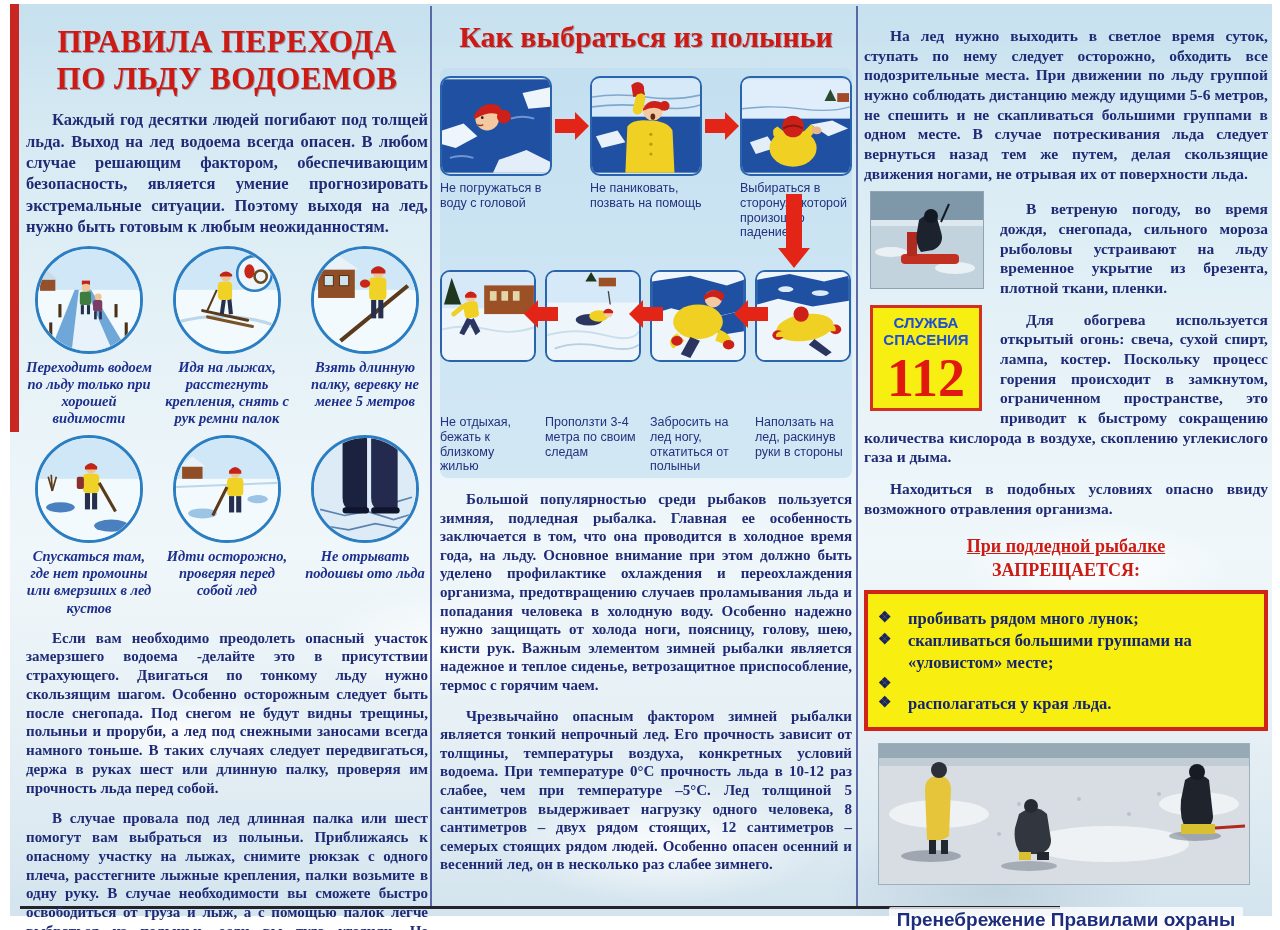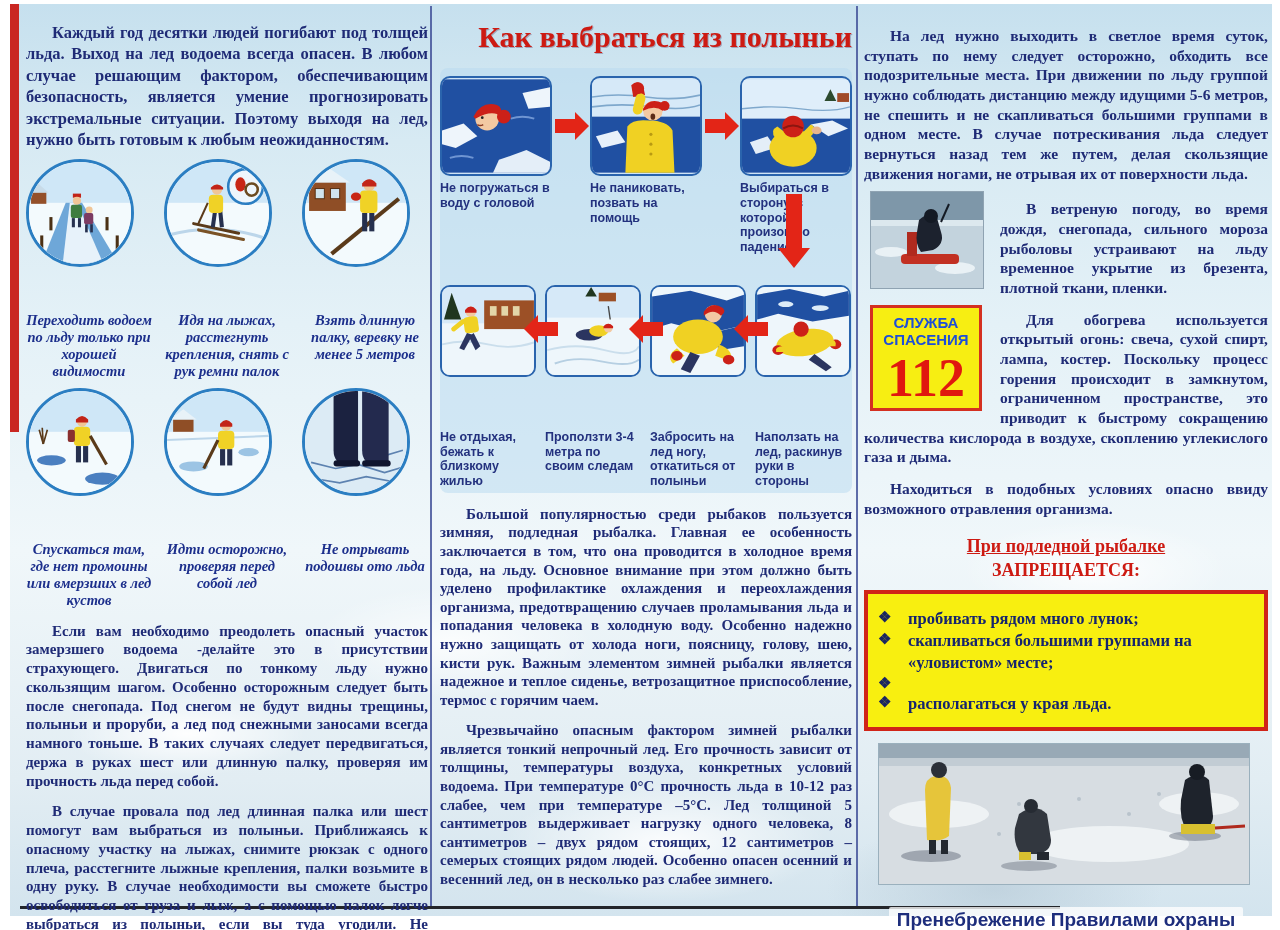--- a/index.html
+++ b/index.html
@@ -19,49 +19,49 @@
   .bottom-line{position:absolute;left:20px;top:906px;width:1040px;height:3px;background:#23252a;}
 
   .col{position:absolute;}
   .col-left{left:26px;top:10px;width:402px;}
   .col-mid{left:440px;top:10px;width:412px;}
   .col-right{left:864px;top:14px;width:404px;}
 
   .h-red{color:#cd1a12;font-weight:bold;text-align:center;margin:0;}
   .left-title{font-size:31px;line-height:1.18;letter-spacing:.5px;margin:14px 0 12px;
               text-shadow:1px 1px 0 rgba(70,20,60,.35);}
-  .mid-title{font-size:30px;margin:10px 0 14px;text-shadow:1px 1px 0 rgba(70,20,60,.3);text-align:right;}
+  .mid-title{font-size:30px;margin:10px 0 14px;text-shadow:1px 1px 0 rgba(70,20,60,.3);}
   .memo-title{font-size:23px;line-height:1.28;margin:16px 0 12px;}
   .prohibit-title{font-size:18px;line-height:1.3;margin:14px 0 8px;}
   .prohibit-title .u{text-decoration:underline;}
 
   .body{color:#1f2b76;font-weight:bold;text-align:justify;font-size:15px;line-height:1.25;
         margin:12px 0 3px;text-indent:26px;}
   .intro{font-size:16.5px;line-height:1.3;}
   .mid-body{font-size:15px;line-height:1.24;}
   .r-body{font-size:15.5px;line-height:1.27;}
 
   
   .rules{display:grid;grid-template-columns:1fr 1fr 1fr;column-gap:12px;row-gap:8px;
          margin:8px 0 12px;justify-items:center;}
-  .rule{margin:0;display:flex;flex-direction:column;align-items:flex-start;gap:40px;}
+  .rule{margin:0;display:flex;flex-direction:column;align-items:center;}
   .circle{width:102px;height:102px;border-radius:50%;border:3px solid #2b7ec2;
           box-shadow:inset 0 0 0 3px #fff;overflow:hidden;background:#eaf4fb;flex:0 0 auto;}
   .circle svg{display:block;width:100%;height:100%;}
   .rule-cap{color:#1c2f8c;font-weight:bold;font-style:italic;font-size:14.5px;line-height:1.18;
             text-align:center;margin-top:5px;}
 
   
   .steps-wrap{position:relative;background:rgba(183,218,240,.5);border-radius:8px;padding:8px 0 4px;}
   .row1{display:flex;align-items:flex-start;}
   .step{display:flex;flex-direction:column;width:112px;flex:0 0 112px;}
   .panel{width:112px;height:100px;border:2px solid #2a64ad;border-radius:10px;overflow:hidden;
          background:#cfe4f6;box-sizing:border-box;}
   .panel svg{display:block;width:100%;height:100%;}
-  .cap{margin-top:5px;color:#23317e;font-family:"Liberation Sans",sans-serif;font-weight:bold;
+  .cap{margin-top:5px;color:#23317e;font-family:"Liberation Sans",sans-serif;font-weight:normal;
        font-size:12.5px;line-height:1.18;text-align:left;}
   .arrow-r{position:relative;width:38px;height:100px;flex:0 0 38px;}
   .arrow-r::before{content:"";position:absolute;left:3px;top:43px;width:20px;height:14px;background:#e32517;}
   .arrow-r::after{content:"";position:absolute;left:23px;top:36px;border-top:14px solid transparent;
                   border-bottom:14px solid transparent;border-left:14px solid #e32517;}
   .row2{position:relative;display:flex;gap:9px;margin-top:30px;}
   .step2{display:flex;flex-direction:column;width:96px;flex:0 0 96px;gap:48px;}
   .panel2{width:96px;height:92px;border:2px solid #2a64ad;border-radius:10px;overflow:hidden;
           background:#cfe4f6;box-sizing:border-box;}
   .panel2 svg{display:block;width:100%;height:100%;}
@@ -98,20 +98,24 @@
 <body>
 
 <div class="page">
   <div class="scan"></div>
   <div class="red-edge"></div>
   <div class="vline v1"></div>
   <div class="vline v2"></div>
   <div class="bottom-line"></div>
 
   <div class="col col-left">
+    <h1 class="h-red left-title">
+      <span>ПРАВИЛА ПЕРЕХОДА</span><br>
+      <span>ПО ЛЬДУ ВОДОЕМОВ</span>
+    </h1>
     <p class="body intro">Каждый год десятки людей погибают под толщей льда. Выход на лед водоема всегда опасен. В любом случае решающим фактором, обеспечивающим безопасность, является умение прогнозировать экстремальные ситуации. Поэтому выходя на лед, нужно быть готовым к любым неожиданностям.</p>
 
     <div class="rules">
       <figure class="rule">
         <div class="circle">
           <svg viewBox="0 0 100 100">
               <rect width="100" height="44" fill="#cfe7f7"></rect>
               <rect y="40" width="100" height="60" fill="#f3fafd"></rect>
               <rect x="2" y="30" width="15" height="11" fill="#94502a"></rect>
               <path d="M0 30 L9 21 L19 30 Z" fill="#c8dbe8"></path>

